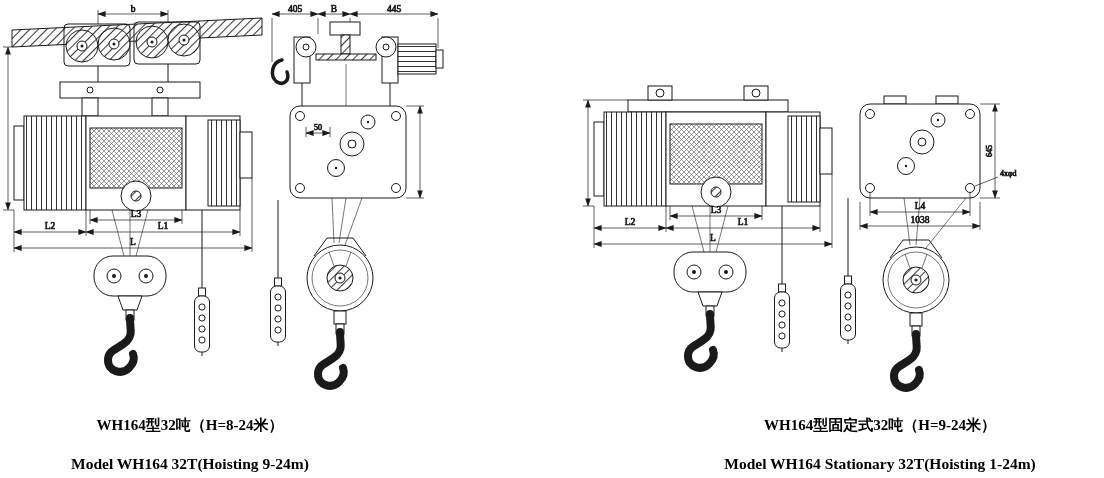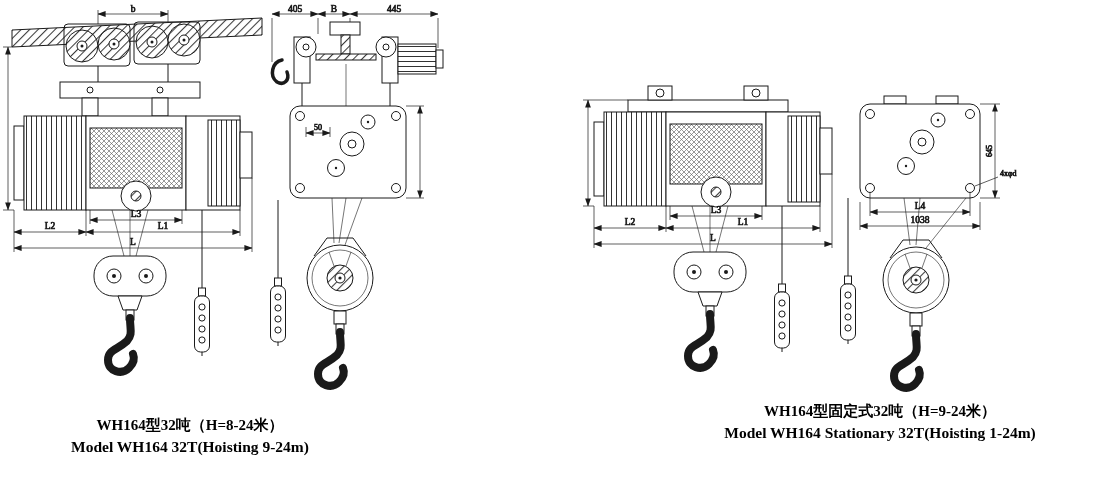--- a/index.html
+++ b/index.html
@@ -12,21 +12,21 @@
   svg .ln05{stroke:#1a1a1a;stroke-width:0.6;fill:none;}
   svg .lnf{fill:#1a1a1a;stroke:none;}
   svg .dim{stroke:#1a1a1a;stroke-width:0.7;fill:none;}
   svg .thick{stroke:#1a1a1a;stroke-width:3.5;fill:none;stroke-linecap:round;}
   svg .hookLn{stroke:#1a1a1a;stroke-width:8;fill:none;stroke-linecap:round;}
   svg text.dimtxt{font:9.5px "Liberation Serif",serif;fill:#111;text-anchor:middle;}
   svg text.dimtxt-sm{font:8px "Liberation Serif",serif;fill:#111;text-anchor:middle;}
   svg text.dimtxt-start{font:8px "Liberation Serif",serif;fill:#111;text-anchor:start;}
   .caption{position:absolute;text-align:center;font-weight:bold;color:#000;}
   .caption .cn{font-size:15px;line-height:22px;}
-  .caption .en{font-size:15.5px;line-height:22px;}
+  .caption .en{font-size:15.5px;line-height:22px;margin-top:17px;}
 </style>
 </head>
 <body>
 
 <div id="stage">
 
 <svg width="1104" height="410" viewBox="0 0 1104 410">
   <defs>
     <marker id="arr" viewBox="0 0 10 10" refX="9.5" refY="5" markerWidth="8" markerHeight="8" orient="auto-start-reverse" markerUnits="userSpaceOnUse">
       <path d="M0,1.4 L10,5 L0,8.6 z" fill="#1a1a1a"></path>
@@ -332,18 +332,18 @@
     <use href="#sheaveDef" transform="translate(70,276)"></use>
     <use href="#pendantDef" transform="translate(2,280)"></use>
   </g>
 </svg>
 
 
 <div class="caption" style="left:10px;top:414px;width:360px;">
   <div class="cn">WH164型32吨（H=8-24米）</div>
   <div class="en">Model WH164 32T(Hoisting 9-24m)</div>
 </div>
-<div class="caption" style="left:690px;top:400px;width:380px;">
+<div class="caption" style="left:690px;top:414px;width:380px;">
   <div class="cn">WH164型固定式32吨（H=9-24米）</div>
   <div class="en">Model WH164 Stationary 32T(Hoisting 1-24m)</div>
 </div>
 
 </div>
 
 </body></html>

